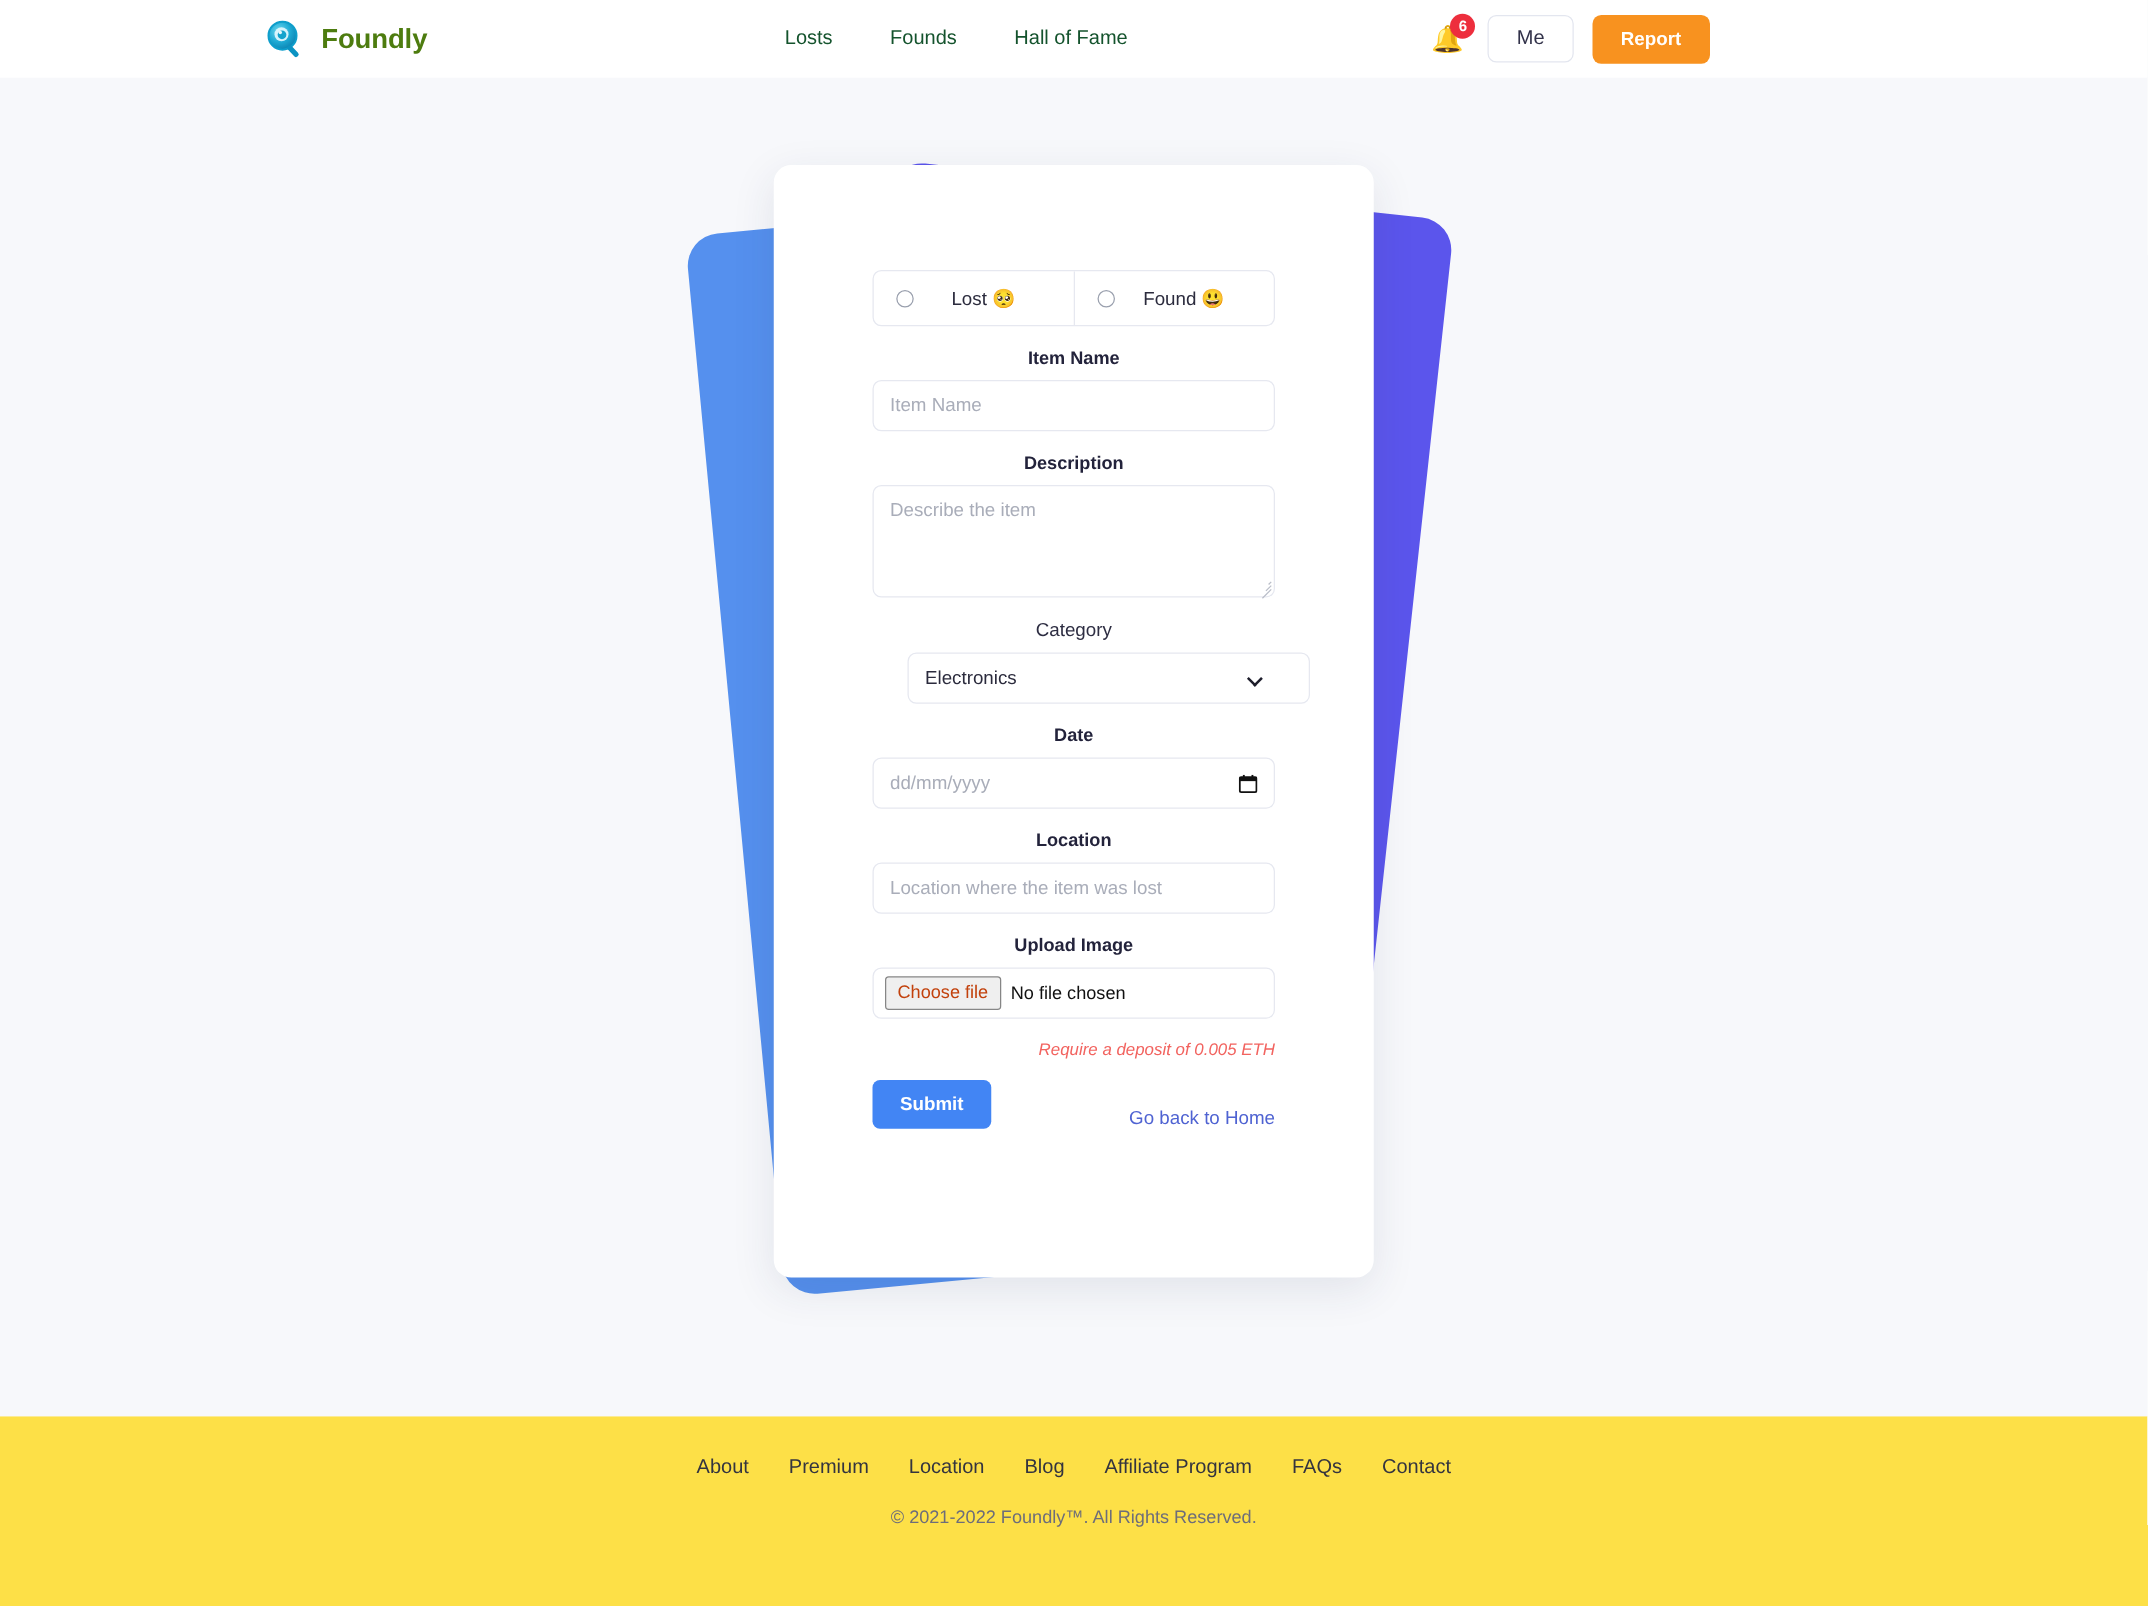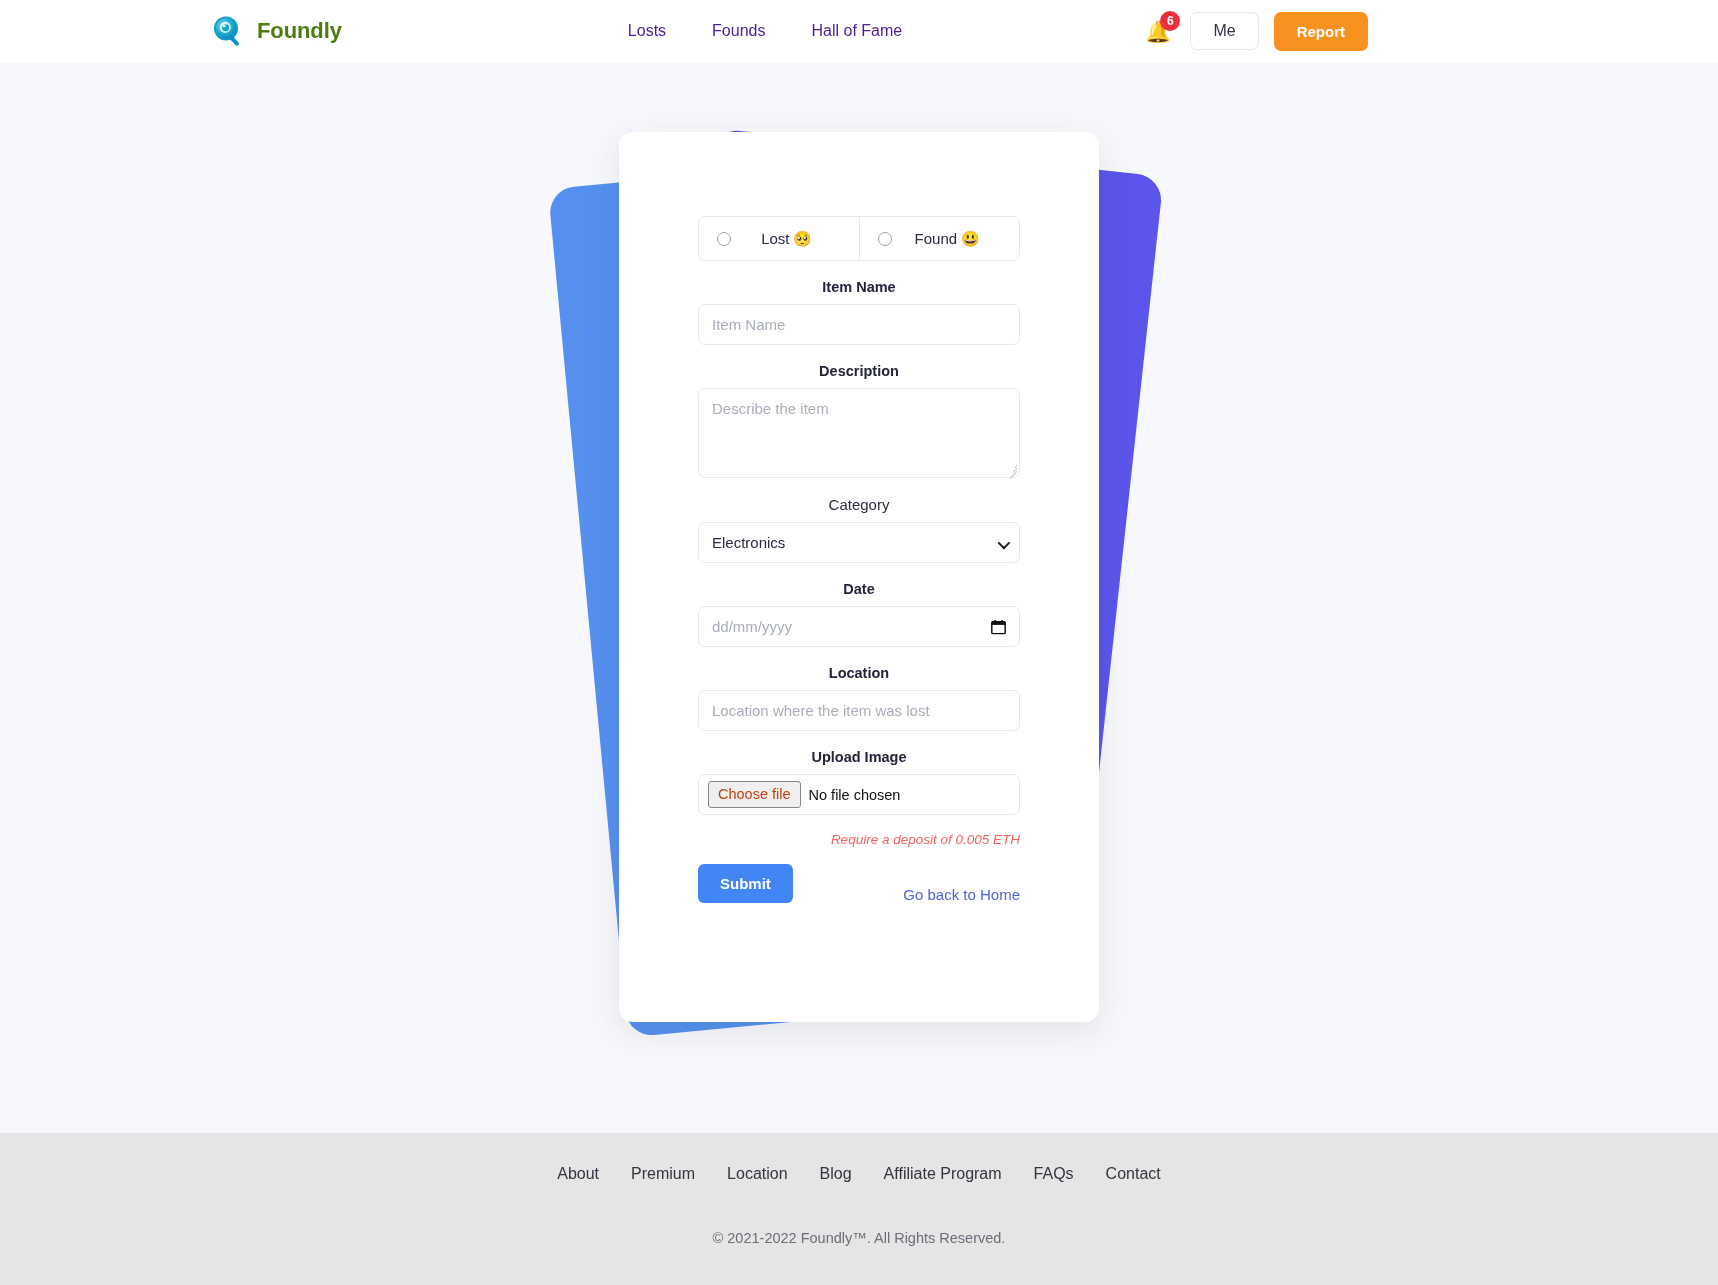--- a/index.html
+++ b/index.html
@@ -19,21 +19,21 @@
     position:relative; z-index:40;
   }
   .brand { display:flex; align-items:center; gap:12px; margin-left:212px; }
   .brand-logo { width:33px; height:33px; display:block; }
   .brand-name {
     font-size:22px; font-weight:700; color:#4d7c0f;
     letter-spacing:-0.1px;
   }
   .nav { display:flex; align-items:center; gap:46px; margin-left:286px; }
   .nav a {
-    font-size:16px; color:#4c1d95; text-decoration:none;
+    font-size:16px; color:#14532d; text-decoration:none;
     white-space:nowrap;
   }
   .header-right {
     margin-left:auto; margin-right:350px;
     display:flex; align-items:center; gap:15px;
   }
   .bell-wrap { position:relative; width:34px; height:34px; display:flex; align-items:center; justify-content:center; }
   .bell-glyph { font-size:21px; line-height:1; }
   .bell-badge {
     position:absolute; top:-3px; right:-5px;
@@ -136,21 +136,21 @@
     position:absolute; right:0; height:1px; background:#b9bdc8;
     transform:rotate(-45deg); transform-origin:right center;
   }
   .ta-grip i:nth-child(1){ bottom:2px; width:10px; }
   .ta-grip i:nth-child(2){ bottom:5px; width:6px; }
   .ta-grip i:nth-child(3){ bottom:8px; width:3px; }
 
   .select-wrap { position:relative; }
   .select {
     height:41px; padding:0 34px 0 13px;
-    -webkit-appearance:none; appearance:none; cursor:pointer;
+    -webkit-appearance:none; appearance:none; cursor:pointer;margin-left:28px;
   }
   .chev {
     position:absolute; right:13px; top:50%;
     margin-top:-3px; width:9px; height:9px;
     border-right:2px solid #1d1d2b; border-bottom:2px solid #1d1d2b;
     transform:rotate(45deg) translateY(-2px);
     pointer-events:none;
   }
 
   .date-wrap { position:relative; }
@@ -184,25 +184,24 @@
     background:#4285f4; border:none; border-radius:6px;
     padding:11px 22px; font-size:15px; font-weight:700;
     color:#ffffff; font-family:inherit; cursor:pointer;
   }
   .home-link {
     font-size:15px; color:#4f63d2; text-decoration:none;
   }
 
   
   .footer {
-    height:152px; background:#e5e5e5;
+    height:152px; background:#fde047;
     display:flex; flex-direction:column;
     align-items:center; justify-content:flex-start;
     padding-top:32px;
-    gap:24px;
   }
   .footer-links { display:flex; gap:32px; align-items:center; }
   .footer-links a {
     font-size:16px; color:#34343f; text-decoration:none;
   }
   .copyright {
     margin-top:23px; font-size:14.5px; color:#6d6d7a;
   }
 </style>
 </head>

